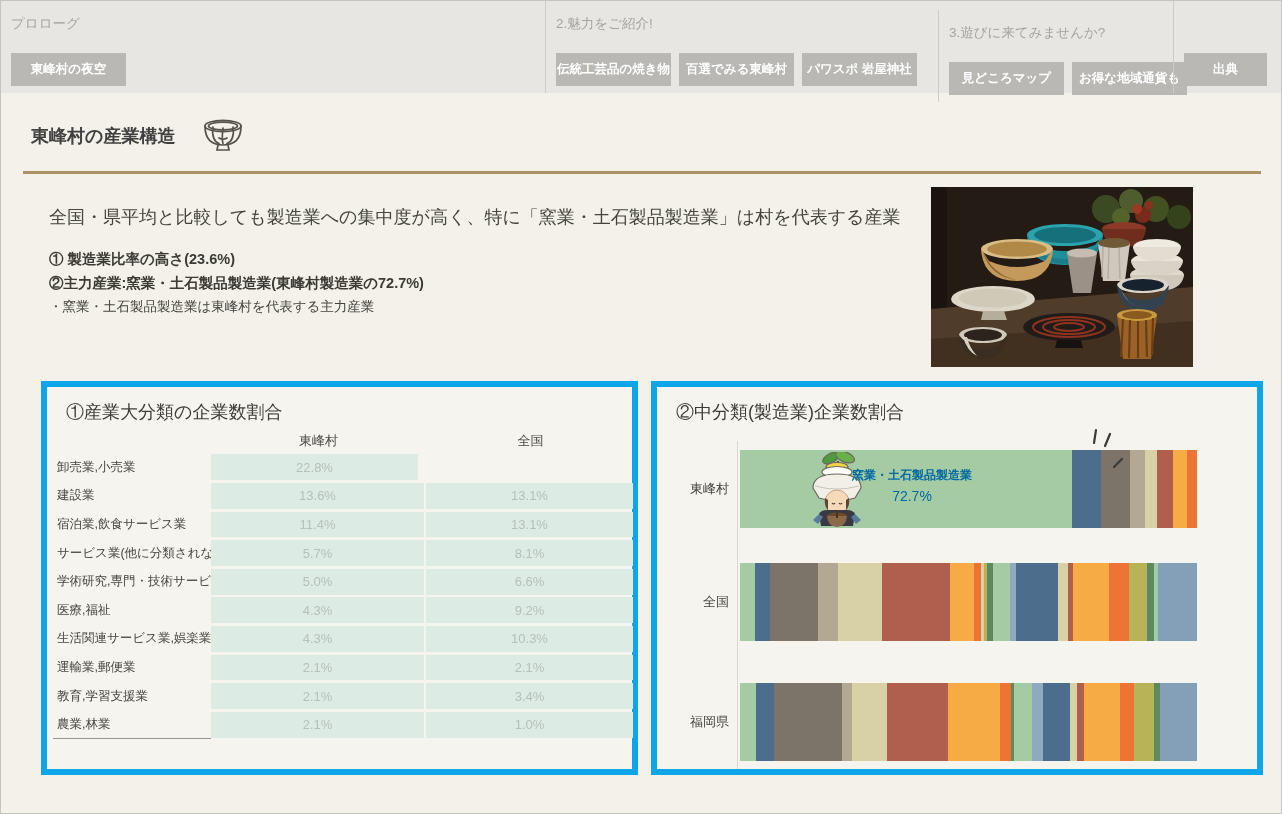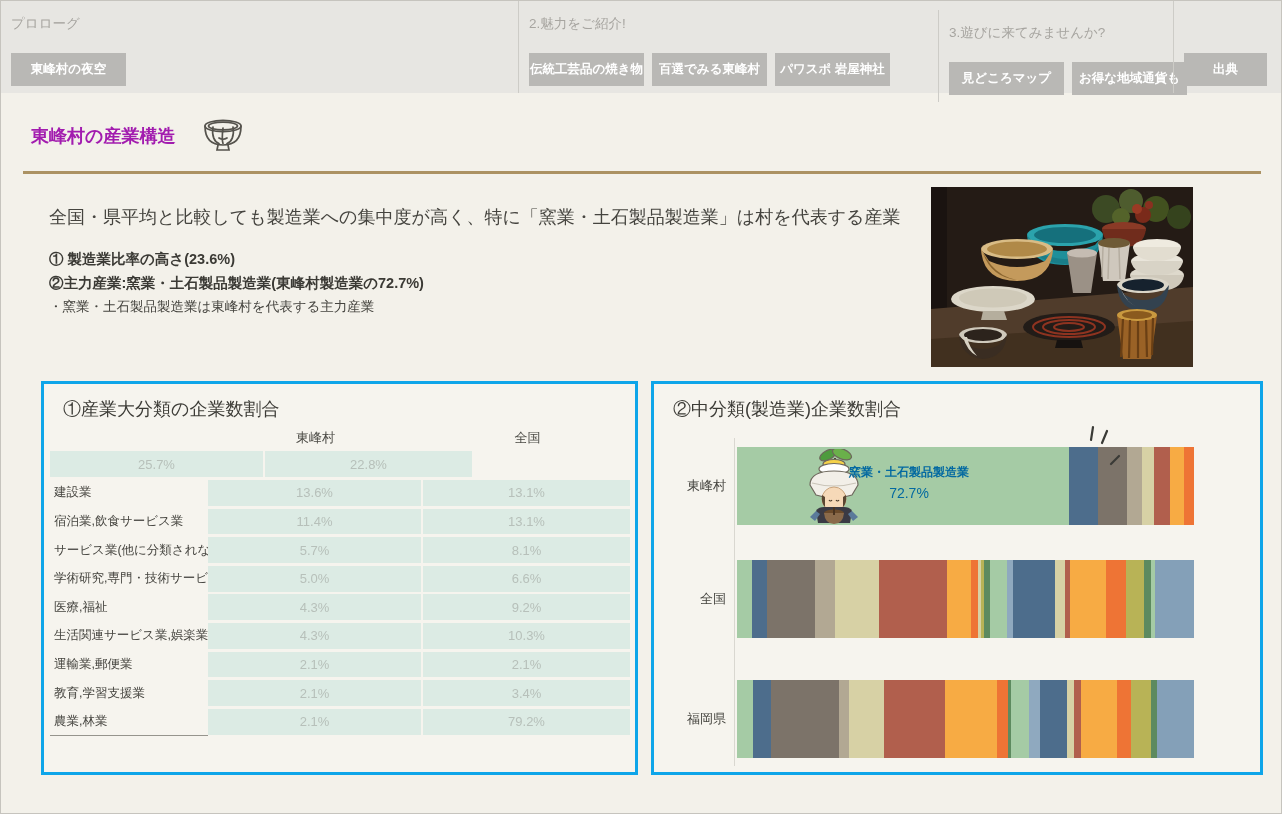--- a/index.html
+++ b/index.html
@@ -11,32 +11,32 @@
   .nav-sec{position:absolute;top:0;height:92px;box-sizing:border-box;}
   .nav-sec.divided{border-left:1px solid #cdccc7;}
   .nav-label{position:absolute;top:14px;left:10px;font-size:13.5px;color:#a7a5a0;white-space:nowrap;}
   .nav-sec.active .nav-label{color:#413f3b;}
   .nav-btns{position:absolute;top:52px;left:10px;display:flex;gap:8px;}
   .nav-btn{width:115px;height:33px;background:#b9b8b5;color:#ffffff;font-weight:bold;
            font-size:12.5px;display:flex;align-items:center;justify-content:center;
            cursor:pointer;white-space:nowrap;}
   .nav-btn.selected{background:#cfdfd4;color:#2f2f2c;}
   
-  .page-title{position:absolute;left:30px;top:123px;font-size:18px;font-weight:bold;color:#a21caf;margin:0;}
+  .page-title{position:absolute;left:30px;top:123px;font-size:18px;font-weight:bold;color:#404040;margin:0;}
   .title-icon{position:absolute;left:198px;top:114px;}
   .gold-line{position:absolute;left:22px;top:170px;width:1238px;height:3px;background:#ab9263;}
   
   .summary{position:absolute;left:48px;top:204px;width:870px;color:#45443f;}
   .summary .headline{font-size:18px;margin:0 0 21px;color:#45443f;}
   .summary .pt{font-size:14.5px;font-weight:bold;color:#3b3a35;margin:0 0 5px;}
   .summary .pd{font-size:13.5px;margin:0 0 17px;color:#45443f;}
   
   .photo{position:absolute;left:930px;top:186px;width:262px;height:180px;overflow:hidden;}
   
-  .panel{position:absolute;top:380px;height:394px;background:#f6f4ee;border:3px solid #0ea5e9;box-sizing:border-box;}
+  .panel{position:absolute;top:380px;height:394px;background:#f6f4ee;border:6px solid #0ea5e9;box-sizing:border-box;}
   .panel.left{left:40px;width:597px;}
   .panel.right{left:650px;width:612px;}
   .panel-title{position:absolute;left:19px;top:13px;font-size:18px;color:#3c3b36;}
   
   .table{position:absolute;left:6px;top:42px;width:585px;}
   .t-header{display:flex;height:24px;align-items:center;}
   .t-h-label{width:158px;}
   .t-h-cell{text-align:center;font-size:13px;color:#4b4a45;}
   .t-h-cell.c1{width:215px;}
   .t-h-cell.c2{width:209px;}
@@ -70,21 +70,21 @@
 
 <div class="app">
 
   <div class="nav" id="storyNav">
       <div class="nav-sec" style="left: 0px; width: 137px;">
         <div class="nav-label">プロローグ</div>
         <div class="nav-btns">
           <div class="nav-btn">東峰村の夜空</div>
         </div>
       </div>
-      <div class="nav-sec divided" style="left: 517px; width: 391px; text-align: right;">
+      <div class="nav-sec divided" style="left: 544px; width: 391px; text-align: right;">
         <div class="nav-label">2.魅力をご紹介!</div>
         <div class="nav-btns">
           <div class="nav-btn">伝統工芸品の焼き物</div>
           <div class="nav-btn">百選でみる東峰村</div>
           <div class="nav-btn">パワスポ 岩屋神社</div>
         </div>
       </div>
       <div class="nav-sec divided" style="left: 937px; width: 264px; margin-top: 9px;">
         <div class="nav-label">3.遊びに来てみませんか?</div>
         <div class="nav-btns">
@@ -190,21 +190,21 @@
 
   <div class="panel left">
     <div class="panel-title">①産業大分類の企業数割合</div>
     <div class="table" id="industryTable">
       <div class="t-header">
         <div class="t-h-label"></div>
         <div class="t-h-cell c1">東峰村</div>
         <div class="t-h-cell c2">全国</div>
       </div>
     <div class="t-row">
-          <div class="t-cell c1">25.7%</div>
+          <div class="t-label">卸売業,小売業</div>
           <div class="t-cell c2">22.8%</div>
         </div>
         <div class="t-row">
           <div class="t-label">建設業</div>
           <div class="t-cell c1">13.6%</div>
           <div class="t-cell c2">13.1%</div>
         </div>
         <div class="t-row">
           <div class="t-label">宿泊業,飲食サービス業</div>
           <div class="t-cell c1">11.4%</div>
@@ -236,21 +236,21 @@
           <div class="t-cell c2">2.1%</div>
         </div>
         <div class="t-row">
           <div class="t-label">教育,学習支援業</div>
           <div class="t-cell c1">2.1%</div>
           <div class="t-cell c2">3.4%</div>
         </div>
         <div class="t-row">
           <div class="t-label">農業,林業</div>
           <div class="t-cell c1">2.1%</div>
-          <div class="t-cell c2">79.2%</div>
+          <div class="t-cell c2">1.0%</div>
         </div>
       </div>
   </div>
 
   <div class="panel right">
     <div class="panel-title">②中分類(製造業)企業数割合</div>
     <div class="chart" id="stackChart">
       <div class="axis"></div>
     <div class="bar-row" style="top: 23px;">
           <div class="bar-label">東峰村</div>

